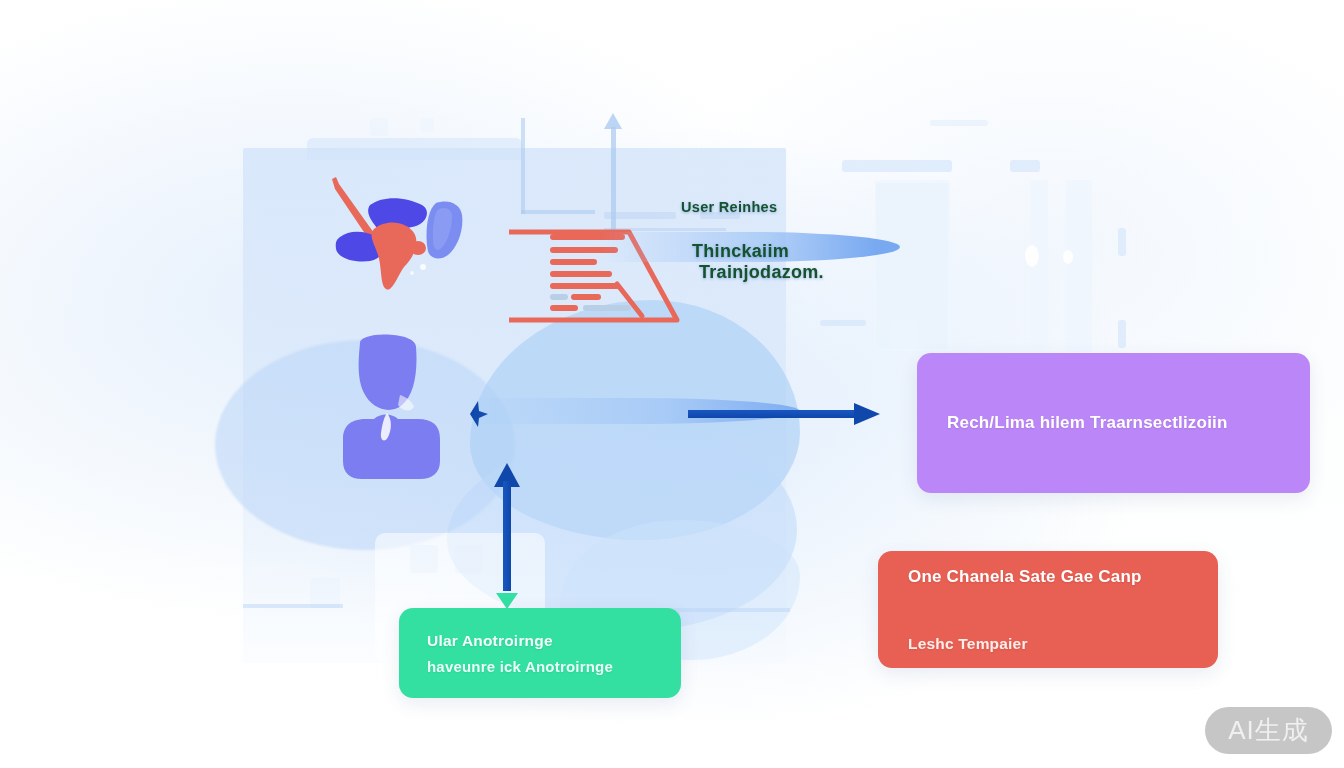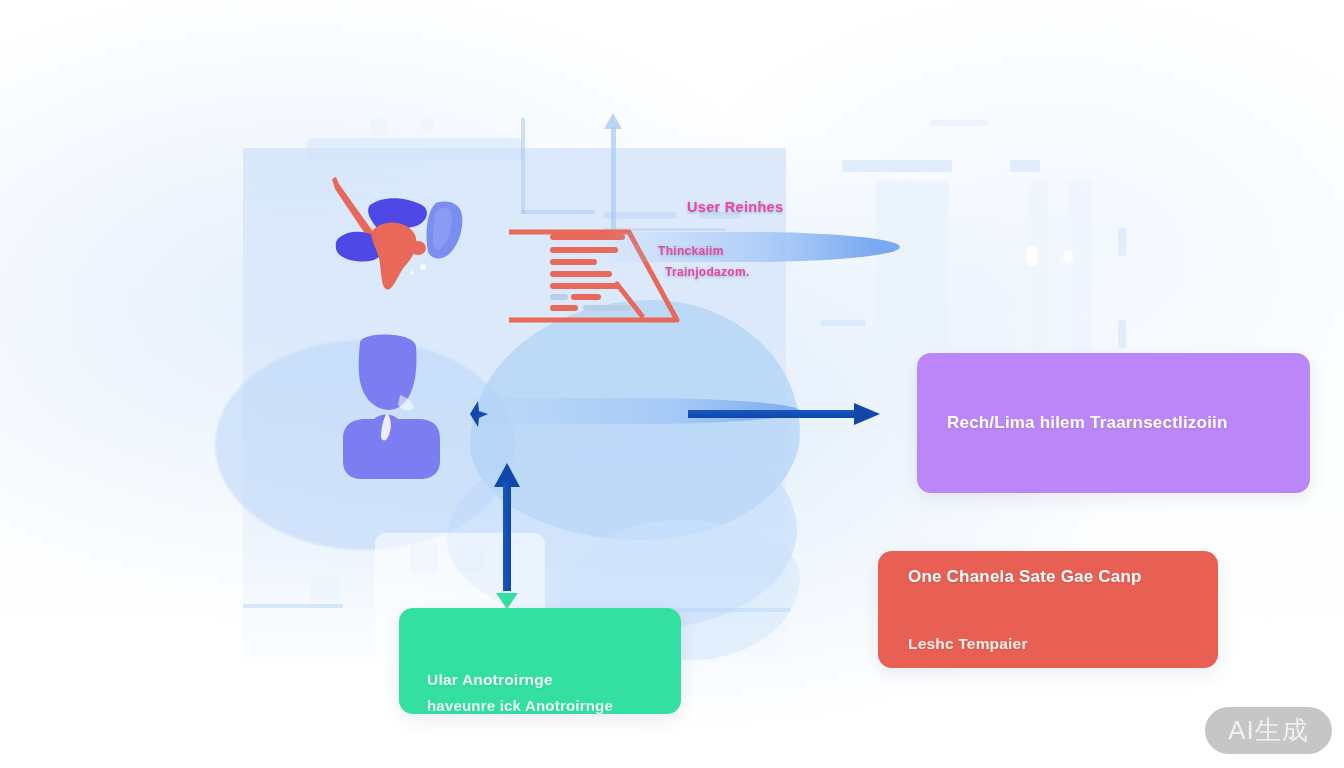--- a/index.html
+++ b/index.html
@@ -94,33 +94,33 @@
     display:flex;flex-direction:column;justify-content:center;gap:12px;
     box-shadow:0 6px 18px rgba(60,80,140,.10);}
   .card .line1{font-size:17px;font-weight:700;color:#ffffff;letter-spacing:.2px;
     text-shadow:0 1px 2px rgba(0,0,0,.10);}
   .card .line2{font-size:15.5px;font-weight:700;color:#f4f0fb;letter-spacing:.2px;
     text-shadow:0 1px 2px rgba(0,0,0,.08);}
 
   #card-purple{left:884px;top:353px;width:333px;height:140px;background:#bb86f8;margin-left:33px;}
   #card-red{left:878px;top:551px;width:280px;height:117px;background:#e85f53;}
   #card-red .line2{color:#fdeeec;margin-top:36px;}
-  #card-green{left:399px;top:608px;width:226px;height:106px;background:#33e0a2;
-    padding:0 28px;gap:8px;justify-content:flex-end;}
+  #card-green{left:399px;top:608px;width:226px;height:90px;background:#33e0a2;
+    padding:0 28px;gap:8px;}
   #card-green .line1{font-size:15.5px;color:#f2fffa;}
   #card-green .line2{font-size:15px;color:#eafff7;font-weight:700;}
 
   .em-dash{display:inline-block;width:16px;height:2px;background:#ffffff;
     vertical-align:middle;margin-right:7px;opacity:.9;}
 
   
-  .board-label{position:absolute;color:#ec4899;font-weight:700;letter-spacing:.3px;
-    text-shadow:0 1px 3px rgba(90,130,195,.55);margin-left:6px;}
+  .board-label{position:absolute;color:#14532d;font-weight:700;letter-spacing:.3px;
+    text-shadow:0 1px 3px rgba(90,130,195,.55);}
   #label-top{left:681px;top:199px;font-size:14.5px;}
-  #label-mid{left:652px;top:241px;font-size:12px;line-height:21px;}
+  #label-mid{left:692px;top:241px;font-size:18px;line-height:21px;}
   #label-mid .l2{margin-left:7px;display:block;}
 
   
   #watermark{position:absolute;left:1205px;top:707px;width:127px;height:47px;
     background:rgba(176,176,176,.72);border-radius:24px;
     display:flex;align-items:center;justify-content:center;
     color:#f0f0f0;font-size:26px;letter-spacing:1px;font-weight:400;}
 </style>
 </head>
 <body>

